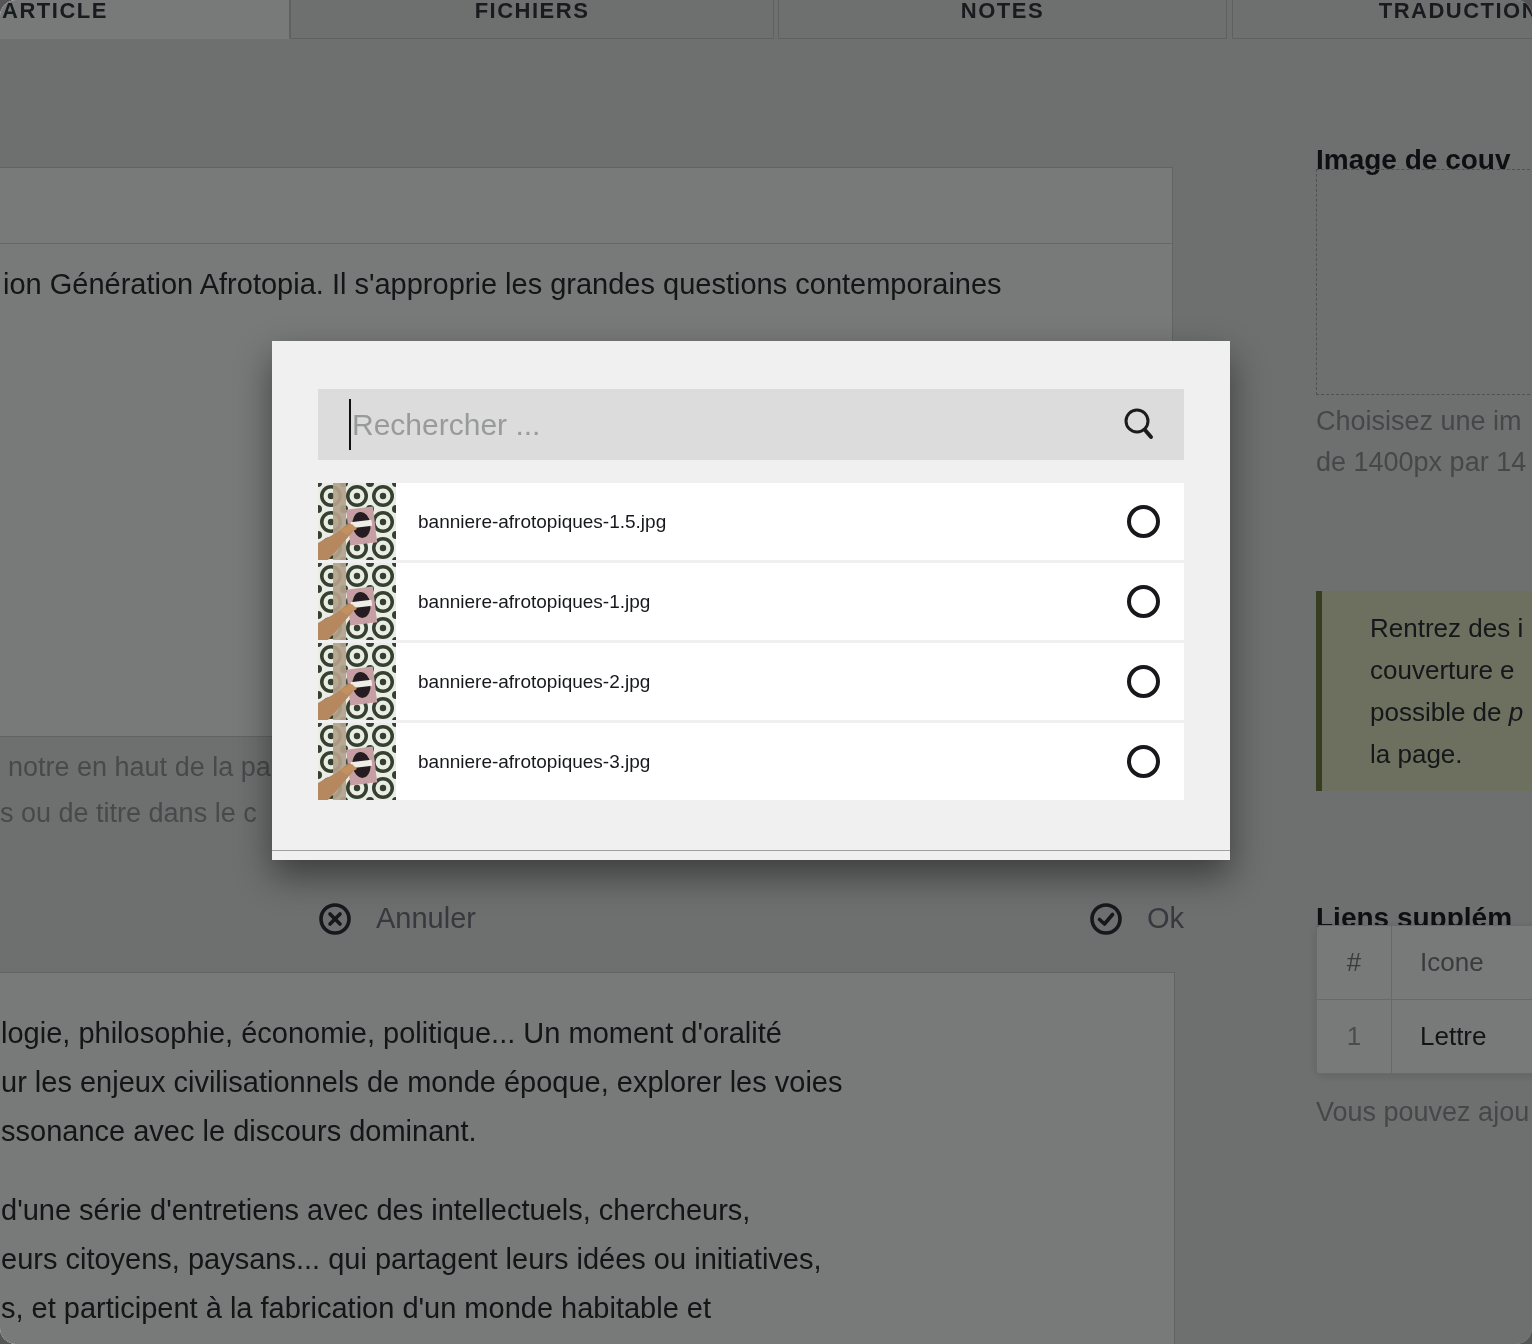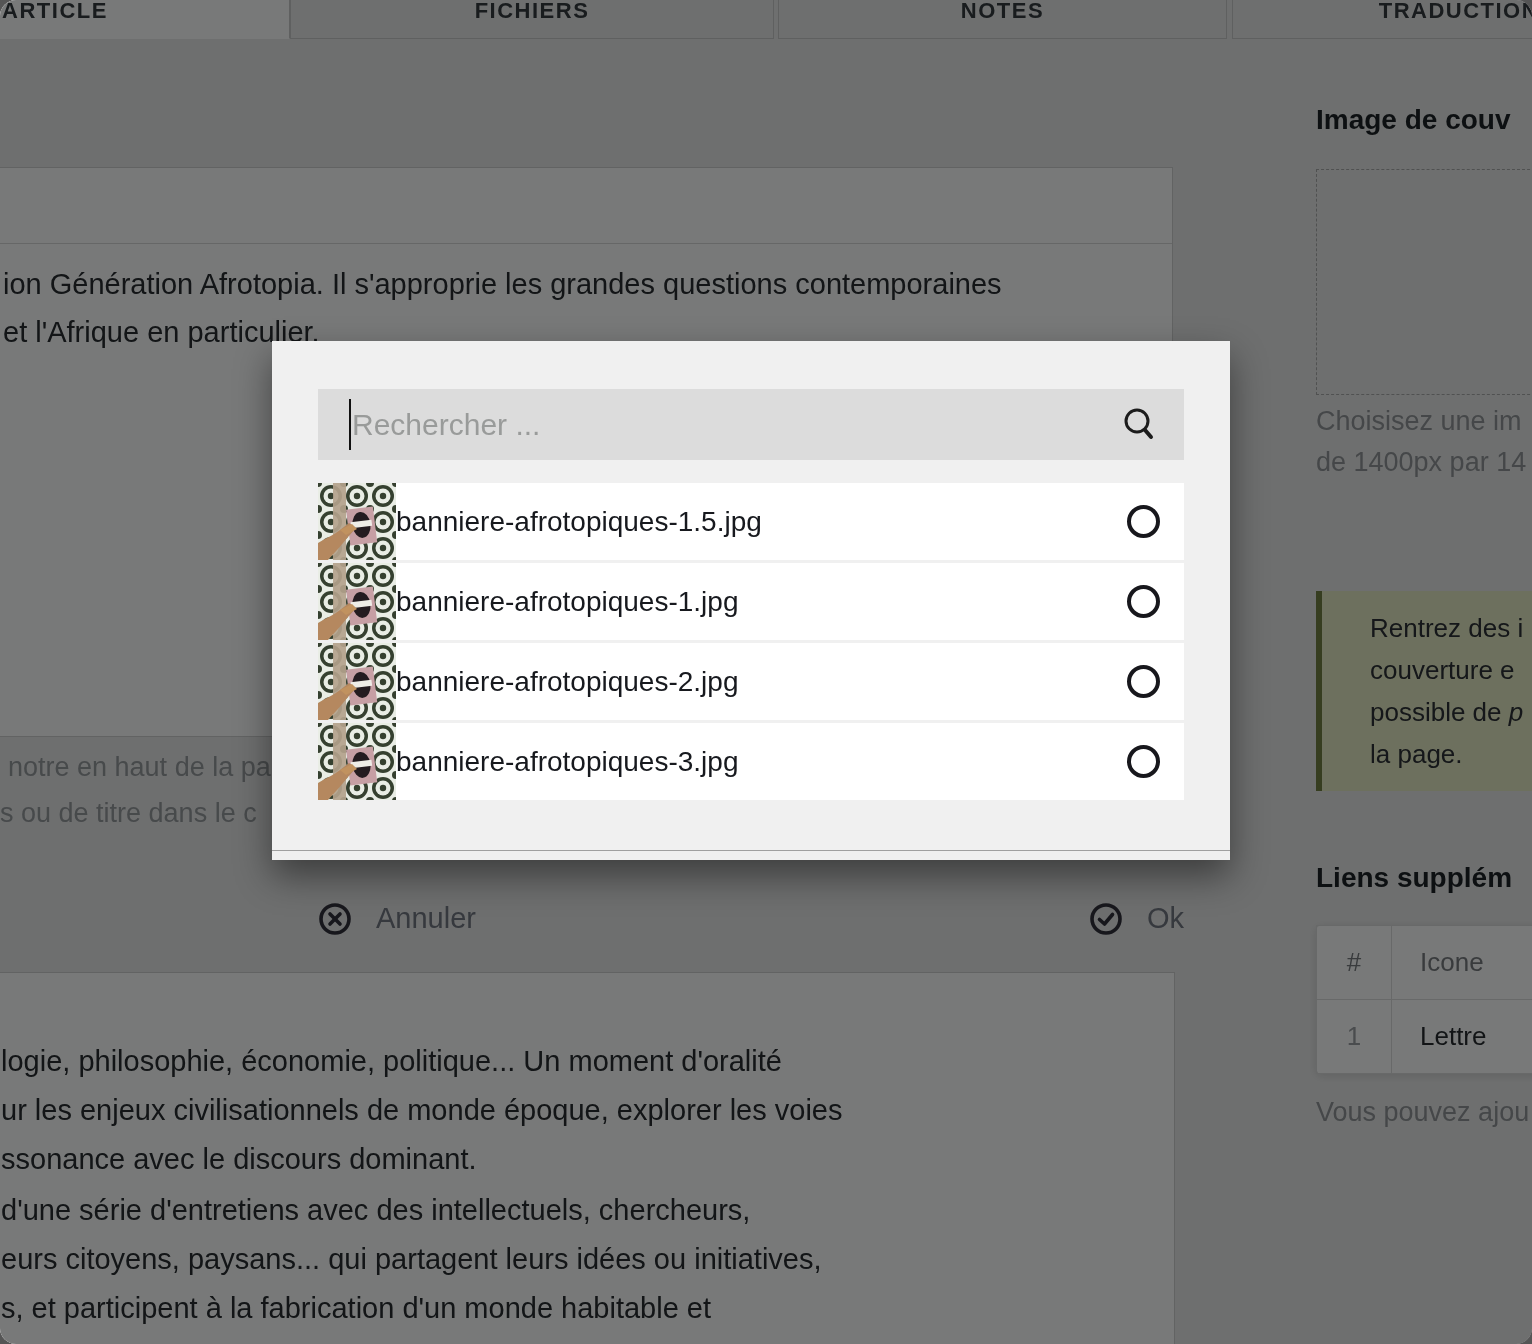--- a/index.html
+++ b/index.html
@@ -26,26 +26,26 @@
   .panel-1 .intro { position:absolute; left:42px; top:92px; font-size:29px;
                     line-height:48px; color:#212529; white-space:nowrap; }
   .page-hint { position:absolute; font-size:27px; line-height:46px;
                color:#94979b; white-space:nowrap; }
   .hint-1 { left:8px; top:744px; }
   .hint-2 { left:0px; top:790px; }
 
   .panel-2 { left:-40px; top:972px; width:1215px; height:420px; }
   .panel-2 .para { position:absolute; left:40px; font-size:29px; line-height:49px;
                    color:#212529; white-space:nowrap; }
-  .panel-2 .para-1 { top:64px; }
+  .panel-2 .para-1 { top:36px; }
   .panel-2 .para-2 { top:213px; }
 
   
   .sb-heading { position:absolute; left:1316px; font-size:28px; font-weight:bold;
-                color:#15191d; white-space:nowrap; }
+                color:#15191d; white-space:nowrap;margin-top:40px; }
   .sb-h-cover { top:104px; }
   .sb-h-links { top:862px; }
   .dropzone { position:absolute; left:1316px; top:169px; width:400px; height:226px;
               border:1px dashed #a8a8a8; }
   .sb-hint { position:absolute; left:1316px; font-size:27px; line-height:41px;
              color:#8f9295; white-space:nowrap; }
   .sb-hint-cover { top:401px; }
   .sb-hint-links { top:1092px; line-height:40px; }
   .callout { position:absolute; left:1316px; top:591px; width:400px; height:200px;
              background:#e7ecc3; border-left:6px solid #6f7b3d;
@@ -72,21 +72,21 @@
                       border:none; outline:none; background:transparent;
                       font-family:"Liberation Sans", sans-serif;
                       font-size:30px; color:#333; }
   .search-box input::placeholder { color:#999b9a; opacity:1; }
   .caret { position:absolute; left:31px; top:10px; width:2px; height:51px; background:#111; }
   .search-icon { position:absolute; right:24px; top:14px; }
   .file-list { position:absolute; left:46px; top:142px; width:866px; }
   .file-row { display:flex; align-items:center; height:77px; background:#fff;
               margin-bottom:3px; }
   .thumb { width:78px; height:77px; flex:0 0 78px; }
-  .file-name { font-size:28px; color:#17191e; }
+  .file-name { margin-left:22px; font-size:19px; color:#17191e; }
   .radio { margin-left:auto; margin-right:24px; width:33px; height:33px;
            border:4px solid #17171c; border-radius:50%; background:#fff; }
   .modal-sep { position:absolute; left:0; right:0; top:509px; height:1px; background:#a0a0a0; }
   .modal-footer { position:absolute; left:0; right:0; top:510px; height:87px;
                   display:flex; align-items:center; padding:0 46px; }
   .btn { display:flex; align-items:center; gap:24px; font-size:29px; color:#36393e;
          cursor:pointer; background:none; border:none;
          font-family:"Liberation Sans", sans-serif;margin-top:48px; }
   .btn-ok { margin-left:auto; }
   .icon { display:block; }
@@ -126,21 +126,20 @@
     <div class="tab active tab-article">ARTICLE</div>
     <div class="tab tab-fichiers">FICHIERS</div>
     <div class="tab tab-notes">NOTES</div>
     <div class="tab tab-traductions">TRADUCTIONS</div>
   </nav>
 
   <section class="panel panel-1">
     <div class="title-row"></div>
     <div class="intro">
       <div>ion Génération Afrotopia. Il s'approprie les grandes questions contemporaines</div>
-      <div>et l'Afrique en particulier.</div>
     </div>
   </section>
   <div class="page-hint hint-1">notre en haut de la pa</div>
   <div class="page-hint hint-2">s ou de titre dans le c</div>
 
   <section class="panel panel-2">
     <div class="para para-1">
       <div>logie, philosophie, économie, politique... Un moment d'oralité</div>
       <div>ur les enjeux civilisationnels de monde époque, explorer les voies</div>
       <div>ssonance avec le discours dominant.</div>

